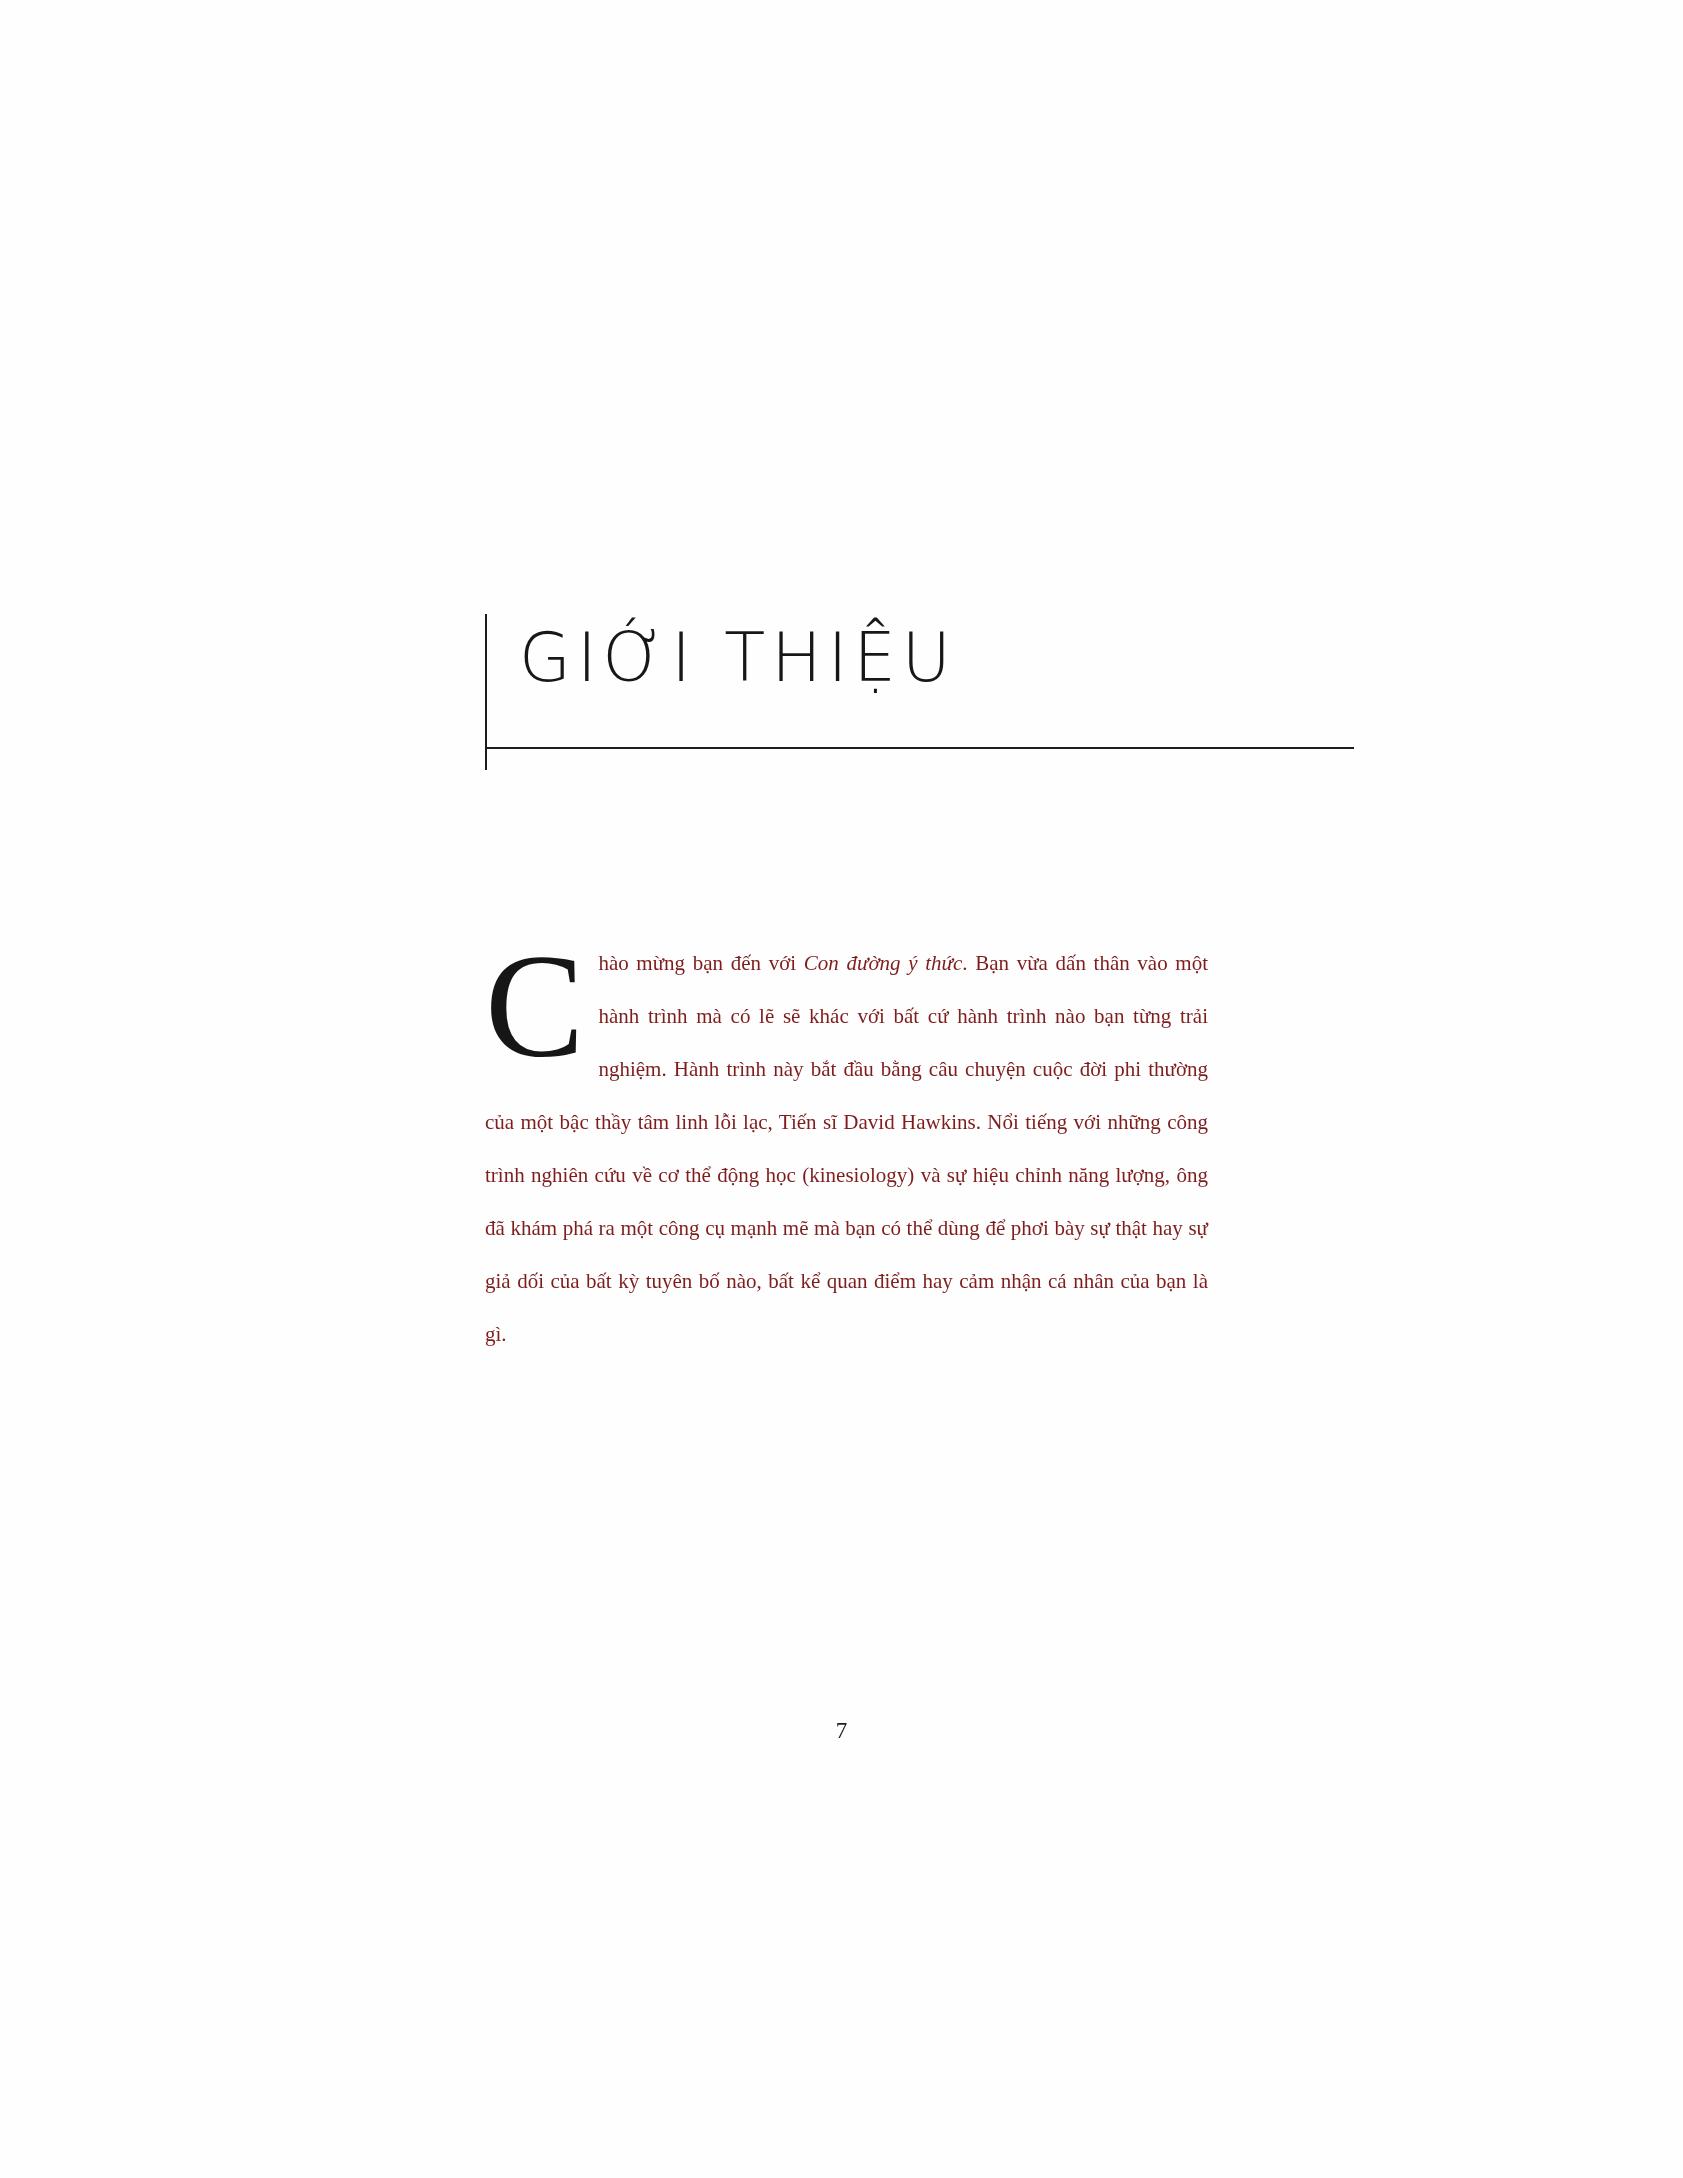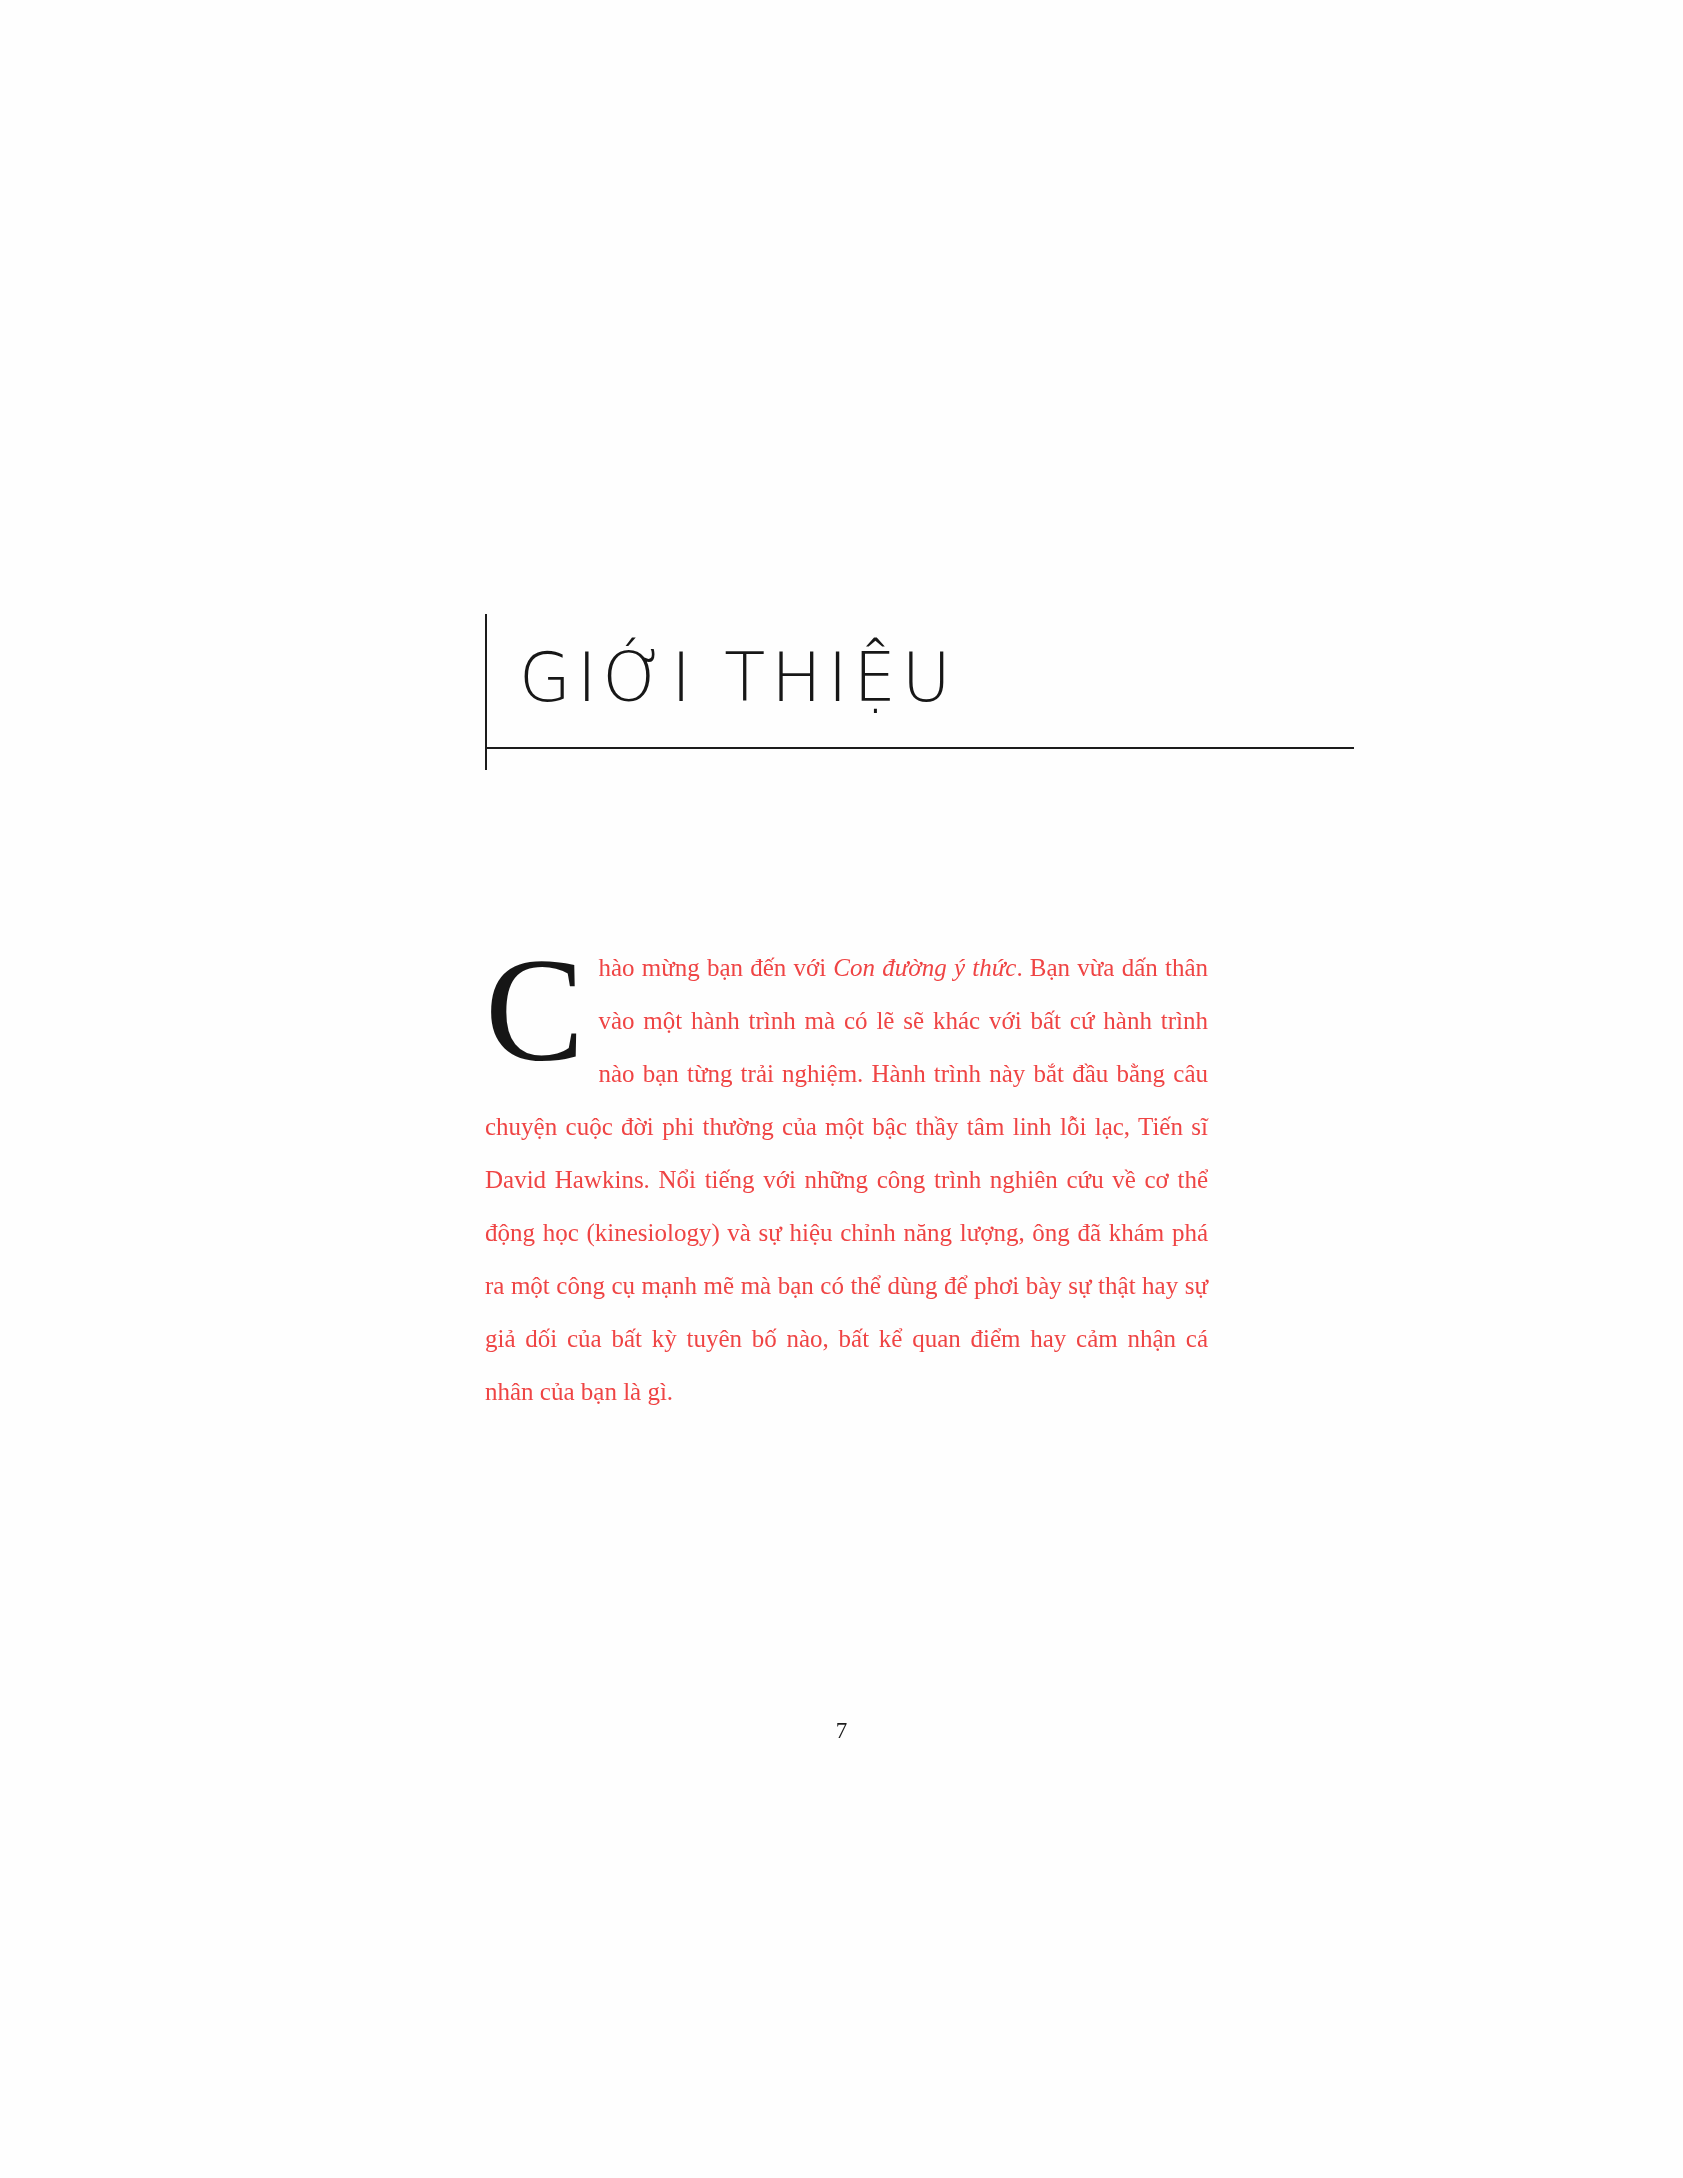--- a/index.html
+++ b/index.html
@@ -53,21 +53,20 @@
     position: absolute;
     left: 34px;
     top: 8px;
     font-family: "DejaVu Sans", sans-serif;
     font-weight: 300;
     font-size: 67px;
     letter-spacing: 6px;
     line-height: 1.1;
     color: #171717;
     white-space: nowrap;
-    margin-top: 20px;
   }
 
   
   .body-block {
     position: absolute;
     left: 485px;
     top: 916px;
     width: 723px;
   }
 
@@ -80,25 +79,25 @@
     font-family: "Liberation Serif", serif;
     font-size: 149px;
     line-height: 0.82;
     margin: 8px 14px 0 0;
     color: #161616;
     font-weight: 400;
   }
 
   .body-text {
     font-family: "Liberation Serif", serif;
-    font-size: 25px;
+    font-size: 21px;
     line-height: 53px;
     text-align: justify;
     text-justify: inter-word;
-    color: #ef4444;
+    color: #7f1d1d;
     hyphens: none;
   }
 
   .body-text em {
     font-style: italic;
   }
 
   
   .folio {
     position: absolute;

